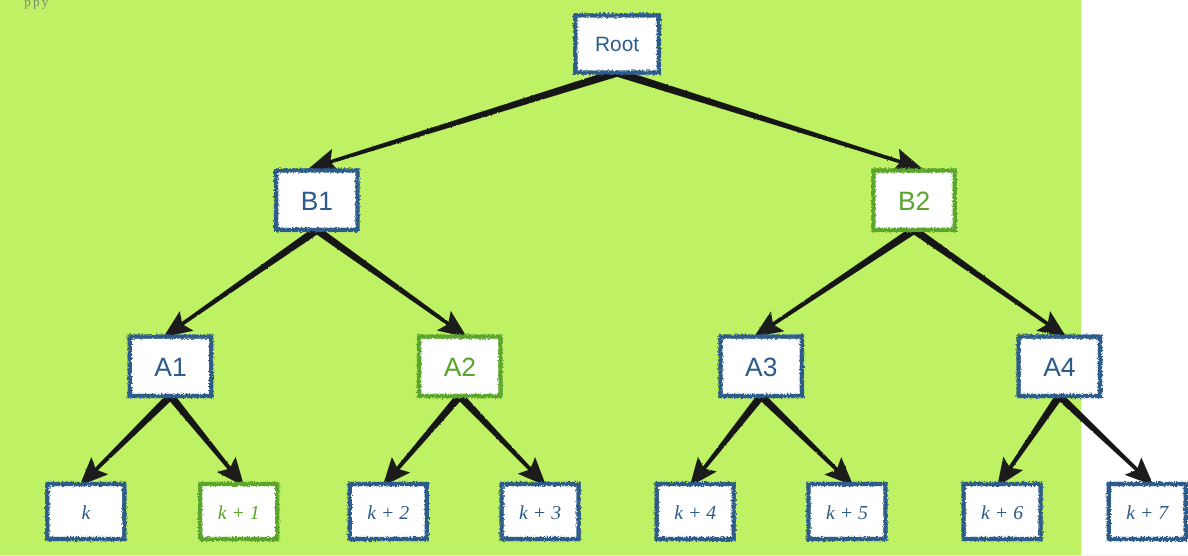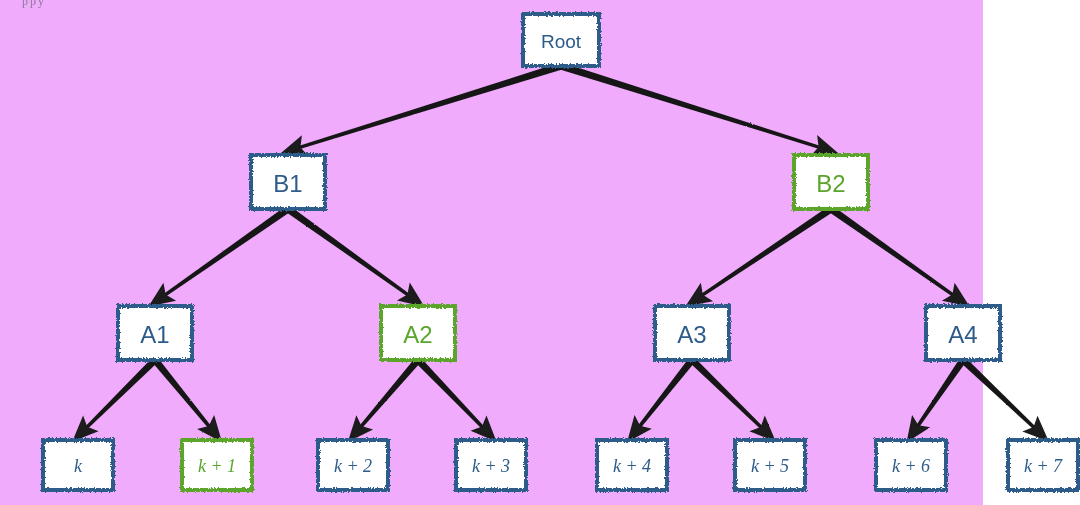--- a/index.html
+++ b/index.html
@@ -11,21 +11,21 @@
   body {
     width: 1080px;
     height: 505px;
     overflow: hidden;
     font-family: "Liberation Sans", sans-serif;
   }
   #diagram-root {
     position: relative;
     width: 983px;
     height: 505px;
-    background: #f0abfc;
+    background: #bef264;
   }
   svg#tree-svg {
     position: absolute;
     top: 0;
     left: 0;
     width: 1080px;
     height: 505px;
     display: block;
   }
   .node-label {

